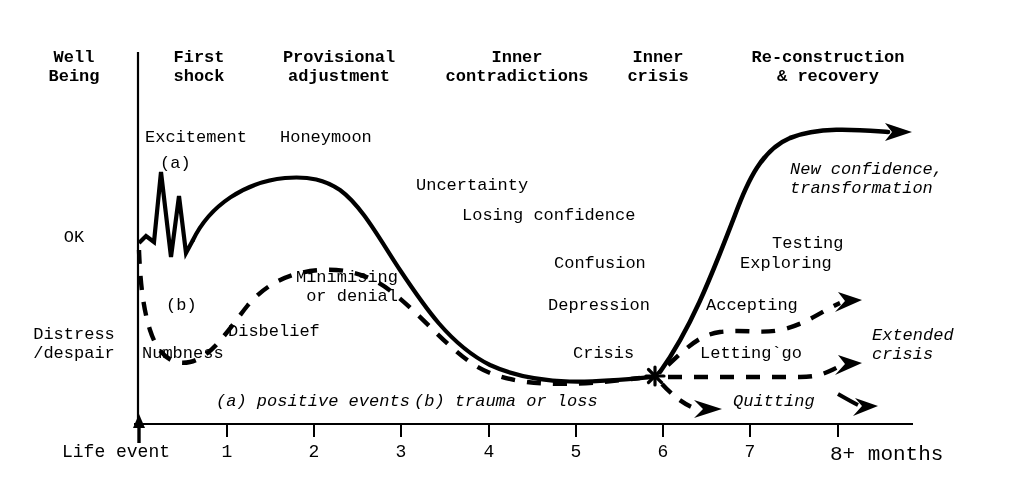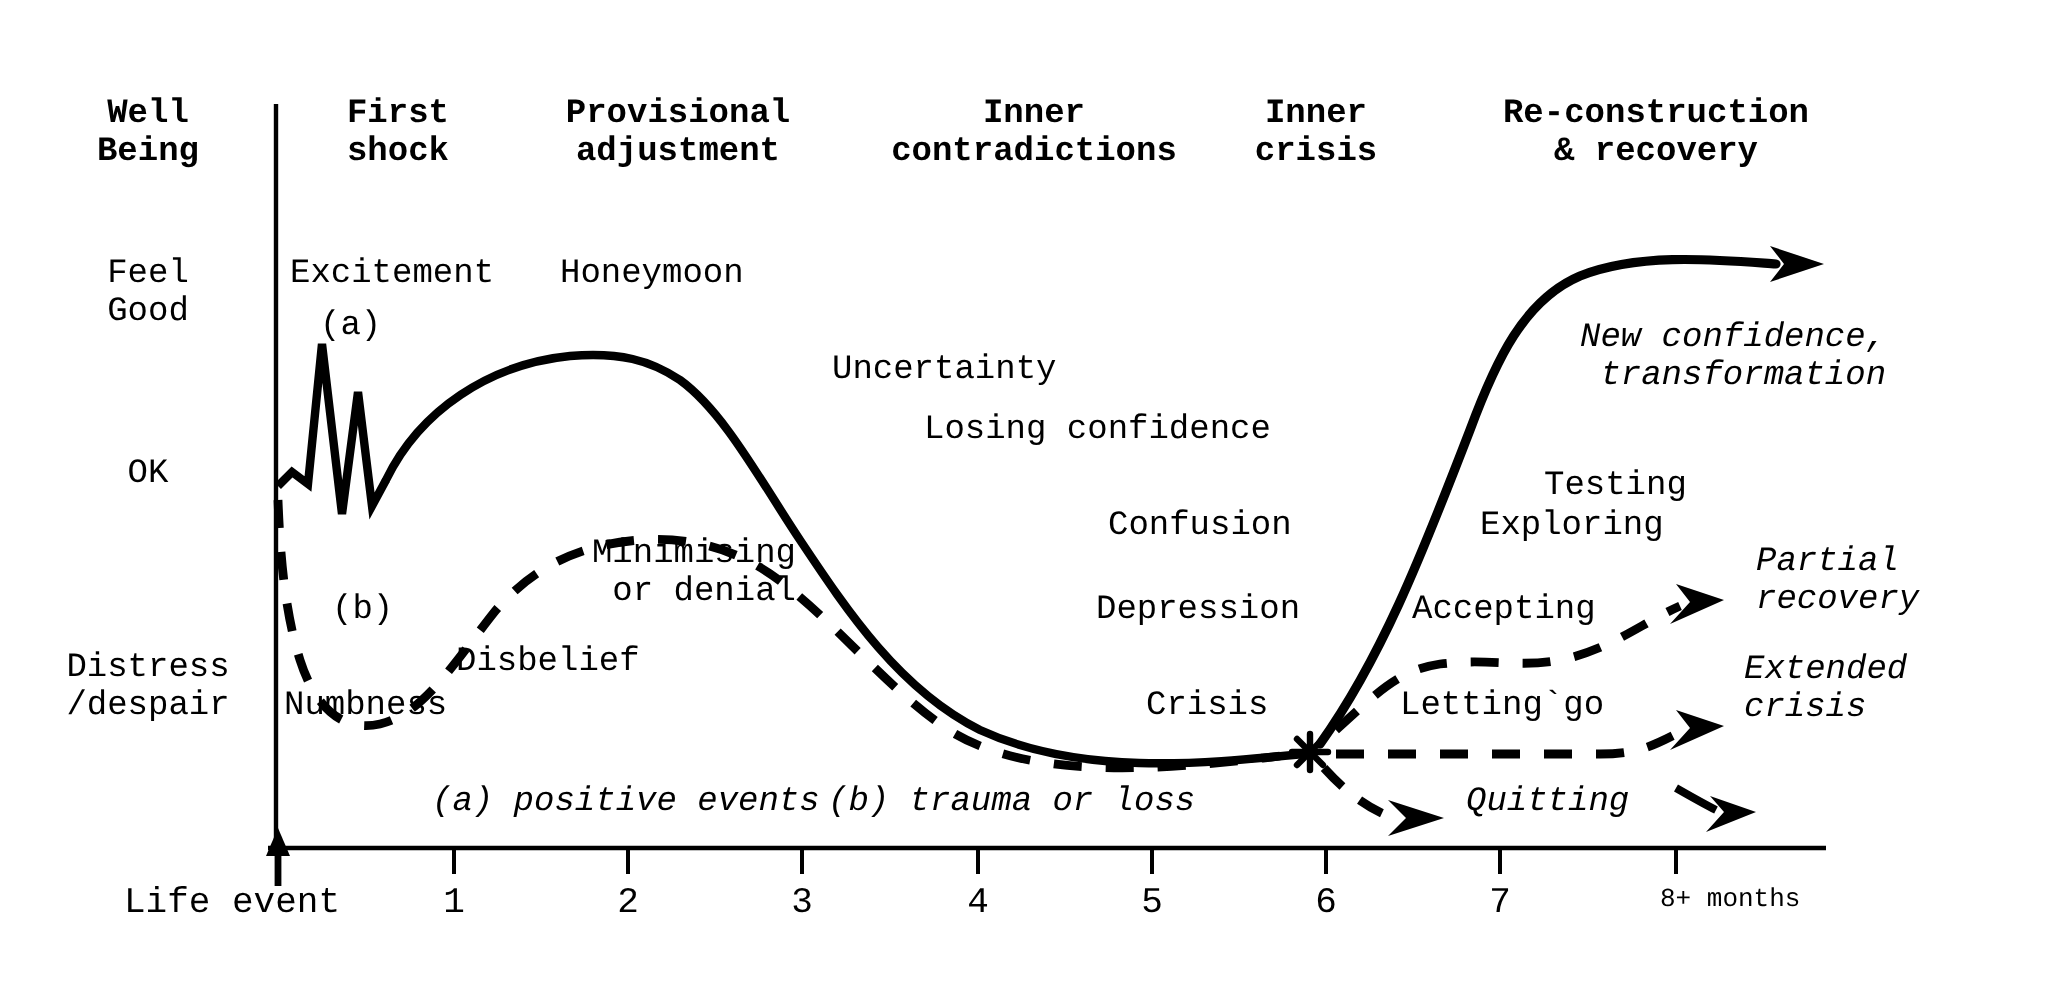--- a/index.html
+++ b/index.html
@@ -44,21 +44,21 @@
   .ital {
     font-style: italic;
     font-size: 17px;
   }
   .tick-lbl {
     font-size: 18px;
     text-align: center;
     width: 40px;
   }
   .tick-lbl-wide {
-    font-size: 13px;
+    font-size: 21px;
     text-align: left;
     white-space: nowrap;
   }
   .life-event {
     font-size: 18px;
     white-space: nowrap;
   }
   .ctr {
     transform: translateX(-50%);
   }
@@ -137,22 +137,20 @@
     <polygon points="694,400 722,409 694,418 703,409" fill="#000"></polygon>
 
     <path d="M838,394 C 845,398 852,402 858,405" fill="none" stroke="#000" stroke-width="4" stroke-linecap="butt"></path>
     <polygon points="855,398 878,406 853,416 862,406" fill="#000"></polygon>
 
   </svg>
 
   <div class="lbl phase" style="left:28px; top:48px; width:92px;">Well
 Being</div>
 
-  <div class="lbl axis-y-lbl" style="left:28px; top:128px; width:92px;">Feel
-Good</div>
   <div class="lbl axis-y-lbl" style="left:28px; top:228px; width:92px;">OK</div>
   <div class="lbl axis-y-lbl" style="left:18px; top:325px; width:112px;">Distress
 /despair</div>
 
   <div class="lbl phase" style="left:146px; top:48px; width:106px;">First
 shock</div>
   <div class="lbl phase" style="left:264px; top:48px; width:150px;">Provisional
 adjustment</div>
   <div class="lbl phase" style="left:424px; top:48px; width:186px;">Inner
 contradictions</div>
@@ -173,24 +171,22 @@
   <div class="lbl stage-lbl" style="left:740px; top:254px;">Exploring</div>
 
   <div class="lbl stage-lbl" style="left:166px; top:296px;">(b)</div>
   <div class="lbl stage-lbl" style="left:142px; top:344px;">Numbness</div>
   <div class="lbl stage-lbl" style="left:228px; top:322px;">Disbelief</div>
   <div class="lbl stage-lbl" style="left:286px; top:268px; text-align:right; width:112px;">Minimising
 or denial</div>
   <div class="lbl stage-lbl" style="left:706px; top:296px;">Accepting</div>
   <div class="lbl stage-lbl" style="left:700px; top:344px;">Letting`go</div>
 
-  <div class="lbl ital" style="left:790px; top:160px; text-align:right;">New confidence,
+  <div class="lbl ital" style="left:790px; top:160px; text-align:left;">New confidence,
 transformation</div>
-  <div class="lbl ital" style="left:878px; top:272px; text-align:left;">Partial
-recovery</div>
   <div class="lbl ital" style="left:872px; top:326px; text-align:left;">Extended
 crisis</div>
   <div class="lbl ital" style="left:733px; top:392px;">Quitting</div>
 
   <div class="lbl ital" style="left:216px; top:392px;">(a) positive events</div>
   <div class="lbl ital" style="left:414px; top:392px;">(b) trauma or loss</div>
 
   <div class="lbl life-event" style="left:62px; top:442px;">Life event</div>
 
   <div class="lbl tick-lbl ctr" style="left:227px; top:442px;">1</div>

